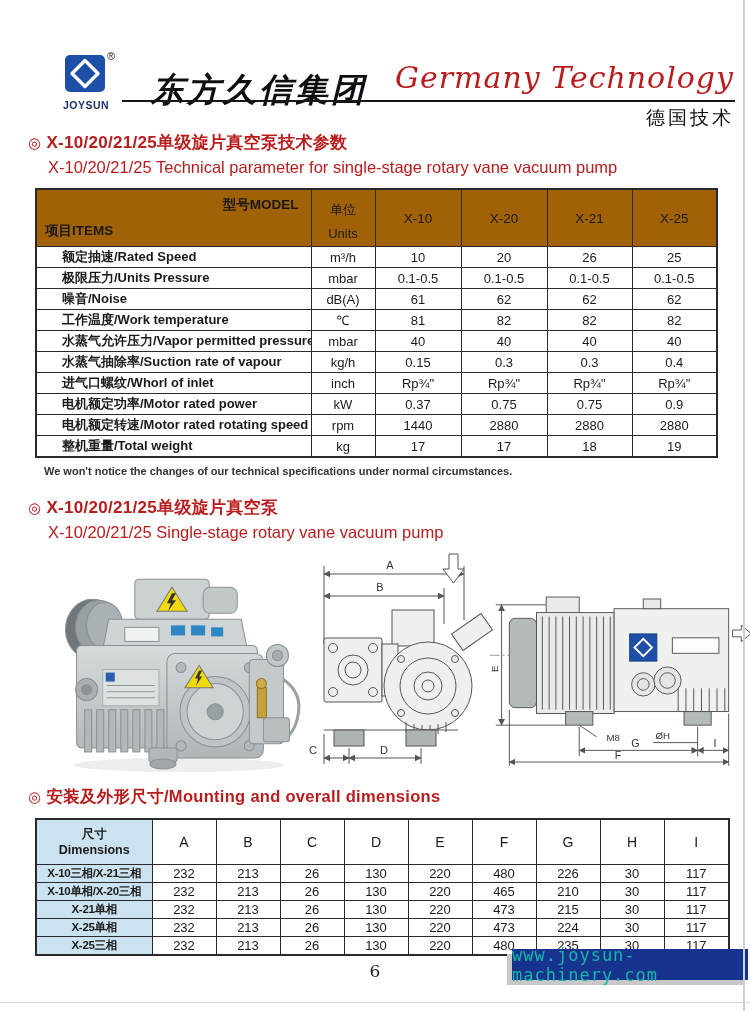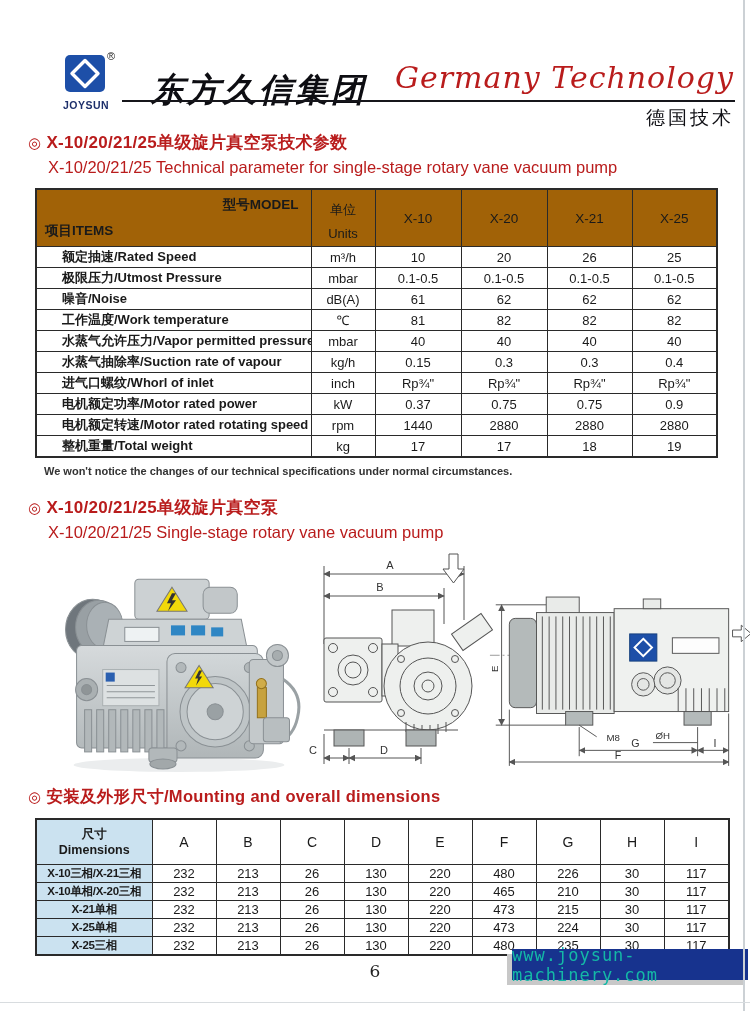--- a/index.html
+++ b/index.html
@@ -114,21 +114,21 @@
     <tbody>
       <tr>
           <td class="it">额定抽速/Rated Speed</td>
           <td class="un">m³/h</td>
           <td class="val">10</td>
           <td class="val">20</td>
           <td class="val">26</td>
           <td class="val">25</td>
         </tr>
       <tr>
-          <td class="it">极限压力/Utmost Pressure</td>
+          <td class="it">极限压力/Units Pressure</td>
           <td class="un">mbar</td>
           <td class="val">0.1-0.5</td>
           <td class="val">0.1-0.5</td>
           <td class="val">0.1-0.5</td>
           <td class="val">0.1-0.5</td>
         </tr>
       <tr>
           <td class="it">噪音/Noise</td>
           <td class="un">dB(A)</td>
           <td class="val">61</td>

